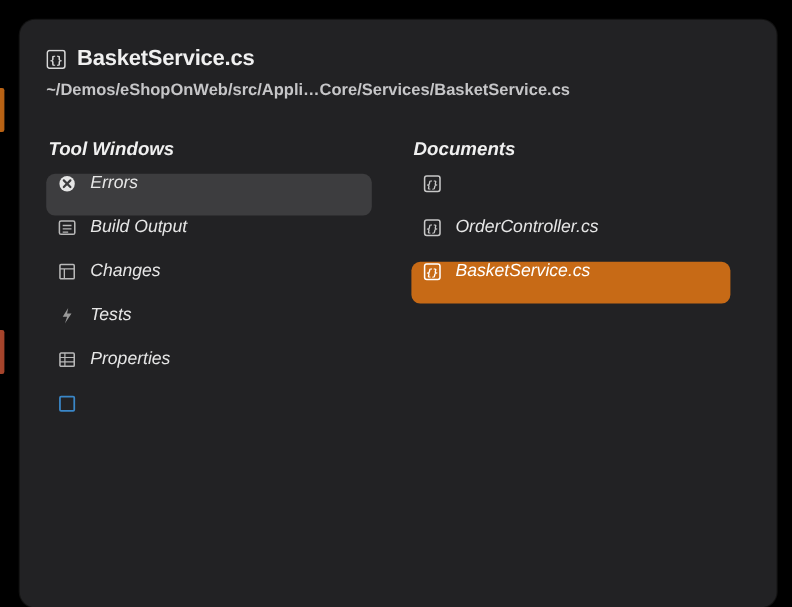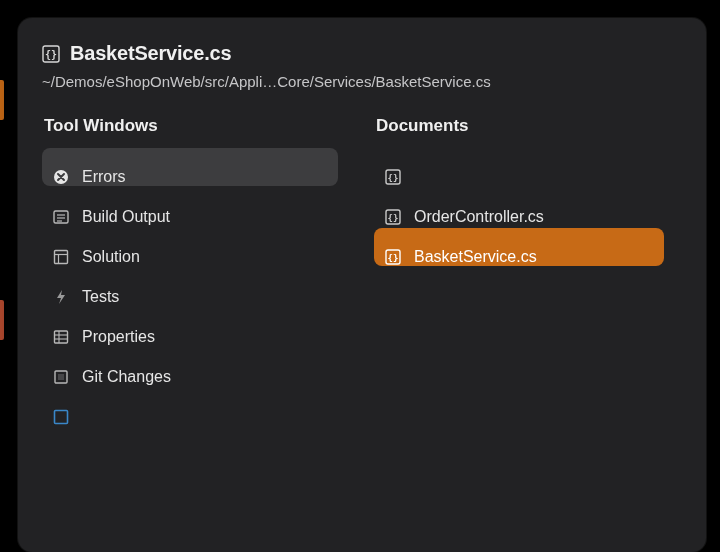--- a/index.html
+++ b/index.html
@@ -37,45 +37,46 @@
     }
     .file-title {
       color: #f0f0f0;
       font-size: 20px;
       font-weight: 700;
       letter-spacing: -0.2px;
     }
     .file-path {
       color: #c6c6c8;
       font-size: 15px;
-      font-weight: 400;
-      margin-bottom: 26px;
+      font-weight: 700;
+      margin-bottom: 36px;
       white-space: nowrap;
       overflow: hidden;
     }
     .columns {
       display: flex;
       gap: 36px;
+      font-style: italic;
     }
     .col {
       display: flex;
       flex-direction: column;
     }
     .col-left { width: 296px; }
     .col-right { width: 290px; }
     .col-title {
       color: #f0f0f0;
       font-size: 17px;
       font-weight: 700;
       margin-bottom: 12px;
       padding-left: 2px;
     }
     .item {
       display: flex;
-      align-items: flex-end;
+      align-items: flex-start;
       gap: 12px;
       height: 38px;
       padding: 0 10px;
       border-radius: 8px;
       color: #e6e6e6;
       font-size: 16px;
       font-weight: 400;
       cursor: pointer;
       margin-bottom: 2px;
     }
@@ -163,21 +164,21 @@
       </div>
 
       <div class="item">
         <span class="icon">
           <svg width="18" height="18" viewBox="0 0 18 18">
               <rect x="2.5" y="2.5" width="13" height="13" rx="1" fill="none" stroke="#b8b8b8" stroke-width="1.4"></rect>
               <line x1="2.5" y1="6.5" x2="15.5" y2="6.5" stroke="#b8b8b8" stroke-width="1.2"></line>
               <line x1="6.5" y1="6.5" x2="6.5" y2="15.5" stroke="#b8b8b8" stroke-width="1.2"></line>
             </svg>
         </span>
-        <span>Solution</span>
+        <span>Changes</span>
       </div>
 
       <div class="item">
         <span class="icon">
           <svg width="18" height="18" viewBox="0 0 18 18">
               <path d="M10 2 L5 10 H9 L7 16 L13 7 H9 Z" fill="#9a9a9a"></path>
             </svg>
         </span>
         <span>Tests</span>
       </div>
@@ -188,29 +189,20 @@
               <rect x="2.5" y="3" width="13" height="12" rx="1" fill="none" stroke="#b8b8b8" stroke-width="1.4"></rect>
               <line x1="2.5" y1="7" x2="15.5" y2="7" stroke="#b8b8b8" stroke-width="1.1"></line>
               <line x1="2.5" y1="11" x2="15.5" y2="11" stroke="#b8b8b8" stroke-width="1.1"></line>
               <line x1="7" y1="3" x2="7" y2="15" stroke="#b8b8b8" stroke-width="1.1"></line>
             </svg>
         </span>
         <span>Properties</span>
       </div>
 
 
-      <div class="item">
-        <span class="icon">
-          <svg width="18" height="18" viewBox="0 0 18 18">
-              <rect x="3" y="3" width="12" height="12" rx="1" fill="none" stroke="#b8b8b8" stroke-width="1.4"></rect>
-              <rect x="6" y="6" width="6" height="6" fill="#b8b8b8" opacity="0.25"></rect>
-            </svg>
-        </span>
-        <span>Git Changes</span>
-      </div>
 
       <div class="item">
         <span class="icon">
           <svg width="18" height="18" viewBox="0 0 18 18">
               <rect x="2.5" y="2.5" width="13" height="13" rx="1" fill="none" stroke="#3a87c8" stroke-width="1.6"></rect>
             </svg>
         </span>
       </div>
 
     </div>

